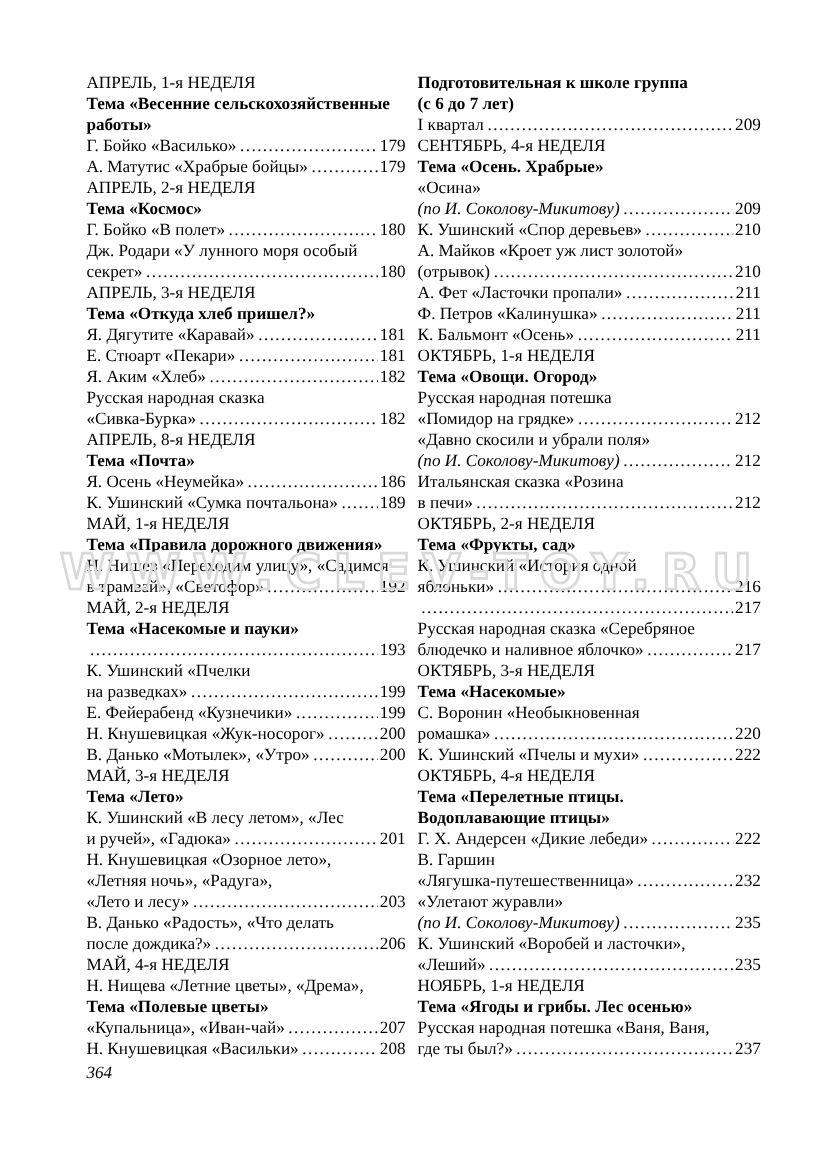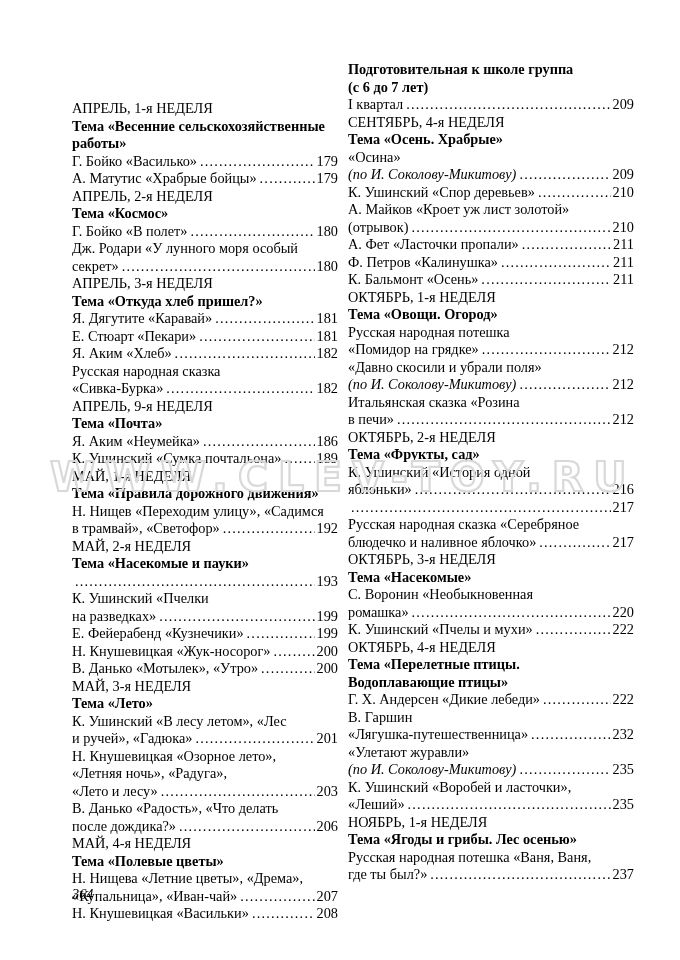--- a/index.html
+++ b/index.html
@@ -6,21 +6,21 @@
   body {
     width: 680px; height: 960px;
     background: #ffffff;
     font-family: "Liberation Serif", serif;
     color: #000000;
     position: relative;
     overflow: hidden;
   }
   .sheet { position: absolute; inset: 0; }
   .col { position: absolute; top: 61px; }
-  .col-left  { left: 72px;  width: 266px; margin-top: 39px; }
+  .col-left  { left: 72px;  width: 266px; }
   .col-right { left: 348px; width: 286px; }
   .line {
     display: flex;
     align-items: baseline;
     line-height: 17.5px;
     font-size: 14.3px;
     min-height: 17.5px;
   }
   .line .txt { white-space: nowrap; flex: 0 0 auto; }
   .line.b .txt { font-weight: bold; }
@@ -126,27 +126,27 @@
       </div>
       <div class="line">
         <span class="txt">Русская народная сказка</span>
       </div>
       <div class="line">
         <span class="txt">«Сивка-Бурка»</span>
         <span class="leader"></span>
         <span class="pg">182</span>
       </div>
       <div class="line">
-        <span class="txt">АПРЕЛЬ, 9-я НЕДЕЛЯ</span>
+        <span class="txt">АПРЕЛЬ, 8-я НЕДЕЛЯ</span>
       </div>
       <div class="line b">
         <span class="txt">Тема «Почта»</span>
       </div>
       <div class="line">
-        <span class="txt">Я. Аким «Неумейка»</span>
+        <span class="txt">Я. Осень «Неумейка»</span>
         <span class="leader"></span>
         <span class="pg">186</span>
       </div>
       <div class="line">
         <span class="txt">К. Ушинский «Сумка почтальона»</span>
         <span class="leader"></span>
         <span class="pg">189</span>
       </div>
       <div class="line">
         <span class="txt">МАЙ, 1-я НЕДЕЛЯ</span>
@@ -224,25 +224,25 @@
         <span class="txt">В. Данько «Радость», «Что делать</span>
       </div>
       <div class="line">
         <span class="txt">после дождика?»</span>
         <span class="leader"></span>
         <span class="pg">206</span>
       </div>
       <div class="line">
         <span class="txt">МАЙ, 4-я НЕДЕЛЯ</span>
       </div>
+      <div class="line">
+        <span class="txt">Н. Нищева «Летние цветы», «Дрема»,</span>
+      </div>
       <div class="line b">
         <span class="txt">Тема «Полевые цветы»</span>
-      </div>
-      <div class="line">
-        <span class="txt">Н. Нищева «Летние цветы», «Дрема»,</span>
       </div>
       <div class="line">
         <span class="txt">«Купальница», «Иван-чай»</span>
         <span class="leader"></span>
         <span class="pg">207</span>
       </div>
       <div class="line">
         <span class="txt">Н. Кнушевицкая «Васильки»</span>
         <span class="leader"></span>
         <span class="pg">208</span>

